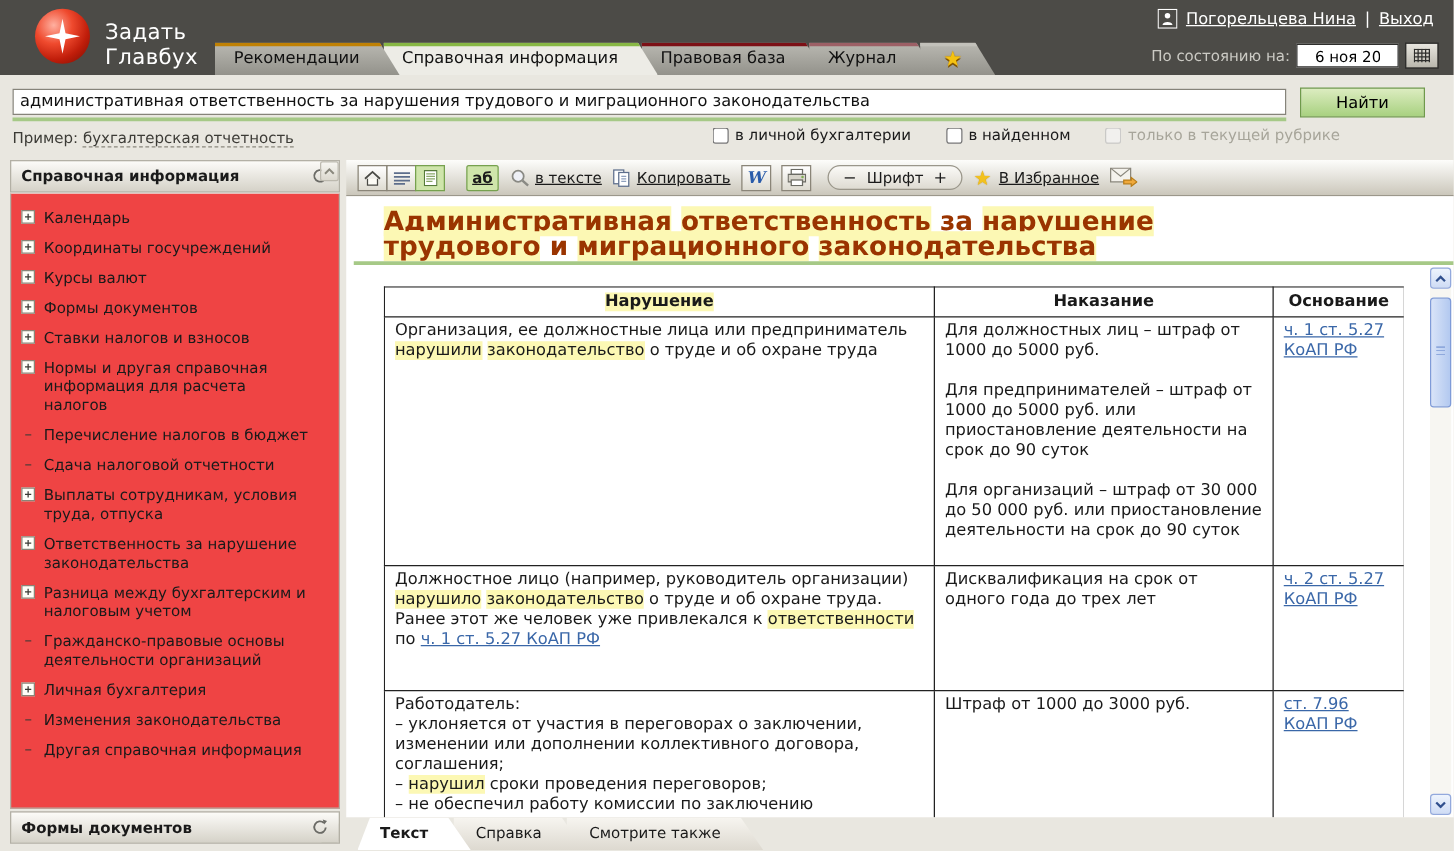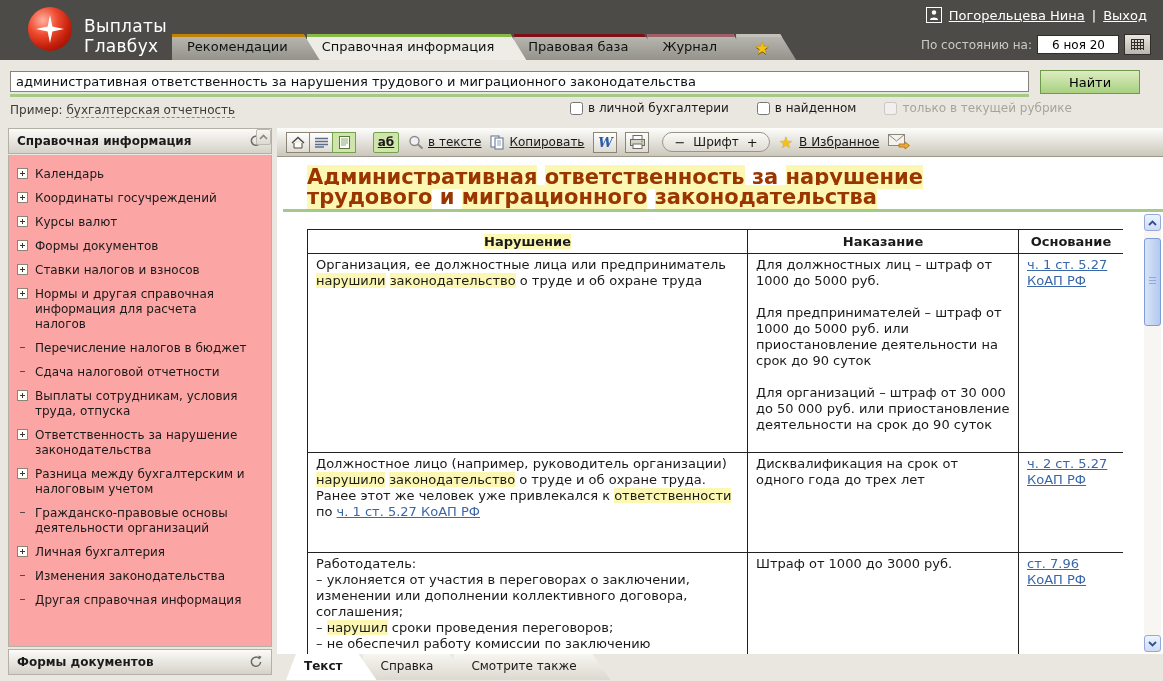--- a/index.html
+++ b/index.html
@@ -51,21 +51,21 @@
   .cb input { width:13px; height:13px; }
   .cb.disabled { color:#a7a59a; cursor:default; }
 
   
   .left-panel { position:absolute; left:8px; top:128px; width:264px; bottom:6px; }
   .panel-header, .panel-footer { height:26px; background:linear-gradient(#fcfbf8,#d5d2c8);
     border:1px solid #b3b0a5; display:flex; align-items:center; justify-content:space-between;
     padding:0 8px; font-weight:bold; font-size:12px; }
   .panel-footer { position:absolute; bottom:0; left:0; right:0; }
   .refresh-btn { display:inline-flex; cursor:pointer; }
-  .tree { position:absolute; top:27px; left:0; right:0; bottom:28px; background:#fca5a5;
+  .tree { position:absolute; top:27px; left:0; right:0; bottom:28px; background:#ef4444;
     border:1px solid #b3b0a5; border-top:none; overflow:hidden; padding:12px 20px 0 8px; }
   .tree-item { display:flex; gap:7px; margin-bottom:9px; font-size:12px; line-height:15px; cursor:pointer; }
   .plusbox { flex:0 0 11px; width:11px; height:11px; margin-top:1px; border:1px solid #8a8578; background:#fffef8;
     position:relative; }
   .plusbox::before { content:""; position:absolute; left:2px; right:2px; top:4px; height:1px; background:#3a3a35; }
   .plusbox::after  { content:""; position:absolute; top:2px; bottom:2px; left:4px; width:1px; background:#3a3a35; }
   .dash { flex:0 0 11px; text-align:center; line-height:13px; color:#3a3a35; }
   .tree-scroll { position:absolute; top:1px; right:1px; bottom:1px; width:16px; }
   .tree-arrow { position:absolute; right:0; width:15px; height:16px; background:linear-gradient(#f7f6f1,#dcd9cf);
     border:1px solid #bcb9ae; border-radius:2px; display:flex; align-items:center; justify-content:center; cursor:pointer; }
@@ -124,21 +124,21 @@
 <body>
 
 <div class="header">
   <div class="logo">
     <div class="logo-ball">
       <svg width="30" height="30" viewBox="0 0 30 30">
         <path d="M15 1 L17.4 12.6 L29 15 L17.4 17.4 L15 29 L12.6 17.4 L1 15 L12.6 12.6 Z" fill="#ffffff"></path>
       </svg>
     </div>
     <div class="logo-text">
-      <div>Выплаты</div>
+      <div>Задать</div>
       <div>Главбух</div>
     </div>
   </div>
 
 
   <div class="header-user">
     <span class="person-box">
       <svg width="16" height="16" viewBox="0 0 16 16">
         <rect x="0.5" y="0.5" width="15" height="15" fill="none" stroke="#ffffff"></rect>
         <circle cx="8" cy="5.5" r="2.2" fill="#ffffff"></circle>

